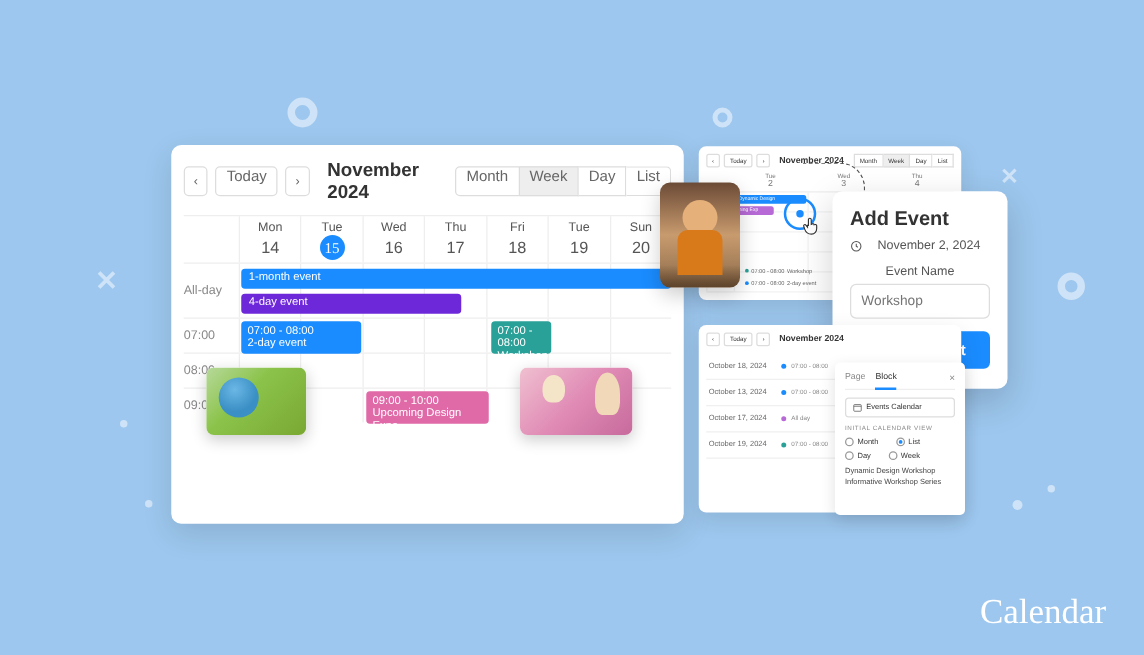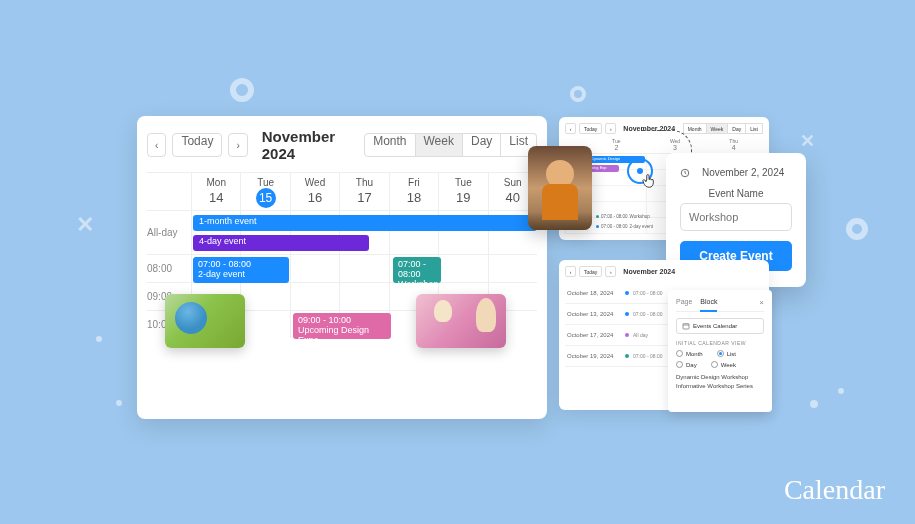--- a/index.html
+++ b/index.html
@@ -56,21 +56,21 @@
   .day-header-row { display: flex; }
   .row-label { width: 44px; flex-shrink: 0; font-size: 10px; color: #888; display:flex; align-items:center; }
   .day-col {
     flex: 1; text-align: center; padding: 4px 0 2px; font-size: 10px; color: #555;
     border-left: 1px solid #eee;
   }
   .day-col .dname { font-weight: 500; }
   .day-col .dnum { font-size: 13px; margin-top: 2px; }
   .day-col.today .dnum-badge {
     display: inline-block; width: 20px; height: 20px; line-height: 20px;
-    background: #1a8cff; color: #fff; border-radius: 50%; font-size: 12px;
+    background: #1a8cff; color: #fff; border-radius: 50%; font-size: 12px; font-family: Liberation Serif, serif;
   }
   .allday-row, .hour-row { display: flex; border-top: 1px solid #eee; position: relative; }
   .hour-row { height: 28px; }
   .allday-row { height: 44px; }
   .cell { flex: 1; border-left: 1px solid #eee; }
   .event-bar {
     position: absolute; height: 16px; border-radius: 3px; color: #fff;
     font-size: 9px; padding: 1px 6px; overflow: hidden; white-space: nowrap;
   }
   .event-block {
@@ -263,59 +263,59 @@
       <div class="day-col">
         <div class="dname">Fri</div>
         <div class="dnum">18</div>
       </div>
       <div class="day-col">
         <div class="dname">Tue</div>
         <div class="dnum">19</div>
       </div>
       <div class="day-col">
         <div class="dname">Sun</div>
-        <div class="dnum">40</div>
+        <div class="dnum">20</div>
       </div>
     </div>
 
     <div class="allday-row">
       <div class="row-label">All-day</div>
       <div class="cell"></div>
         <div class="cell"></div>
         <div class="cell"></div>
         <div class="cell"></div>
         <div class="cell"></div>
         <div class="cell"></div>
         <div class="cell"></div>
       <div class="event-bar" style="left:46px; right:0; top:4px; background:#1a8cff">1-month event</div>
       <div class="event-bar" style="left:46px; width:176px; top:24px; background:#6d28d9">4-day event</div>
     </div>
 
     <div class="hour-row">
+      <div class="row-label">07:00</div>
+      <div class="cell"></div>
+        <div class="cell"></div>
+        <div class="cell"></div>
+        <div class="cell"></div>
+        <div class="cell"></div>
+        <div class="cell"></div>
+        <div class="cell"></div>
+    </div>
+    <div class="hour-row">
       <div class="row-label">08:00</div>
       <div class="cell"></div>
         <div class="cell"></div>
         <div class="cell"></div>
         <div class="cell"></div>
         <div class="cell"></div>
         <div class="cell"></div>
         <div class="cell"></div>
     </div>
     <div class="hour-row">
       <div class="row-label">09:00</div>
-      <div class="cell"></div>
-        <div class="cell"></div>
-        <div class="cell"></div>
-        <div class="cell"></div>
-        <div class="cell"></div>
-        <div class="cell"></div>
-        <div class="cell"></div>
-    </div>
-    <div class="hour-row">
-      <div class="row-label">10:00</div>
       <div class="cell"></div>
         <div class="cell"></div>
         <div class="cell"></div>
         <div class="cell"></div>
         <div class="cell"></div>
         <div class="cell"></div>
         <div class="cell"></div>
     </div>
 
     <div class="event-block" style="left:46px; top:84px; width:96px; height:26px; background:#1a8cff">
@@ -418,20 +418,21 @@
 <svg class="cursor-hand" style="left:640px; top:172px" viewBox="0 0 24 24">
   <path fill="#fff" stroke="#333" stroke-width="1.2" d="M9 11V5a1.5 1.5 0 013 0v5l1-.5a1.3 1.3 0 012 1l1-.3a1.3 1.3 0 011.8 1.2v3c0 3-2 6-5.5 6S6 18 5 15l-1-3a1.3 1.3 0 012.3-1.2L8 13V11z"></path>
 </svg>
 <div class="dashed-arrow"></div>
 
 <div class="presenter">
   <div class="audience"></div>
 </div>
 
 <div class="popover">
+  <div class="popover-title">Add Event</div>
   <div class="popover-date">
     <svg width="10" height="10" viewBox="0 0 24 24">
         <circle cx="12" cy="12" r="9" fill="none" stroke="#555" stroke-width="2"></circle>
         <path d="M12 7v5l3 2" stroke="#555" stroke-width="2" fill="none"></path>
       </svg>
     <span>November 2, 2024</span>
   </div>
   <div class="popover-label">Event Name</div>
   <input class="popover-input" placeholder="Workshop" style="">
   <button class="popover-btn">Create Event</button>

